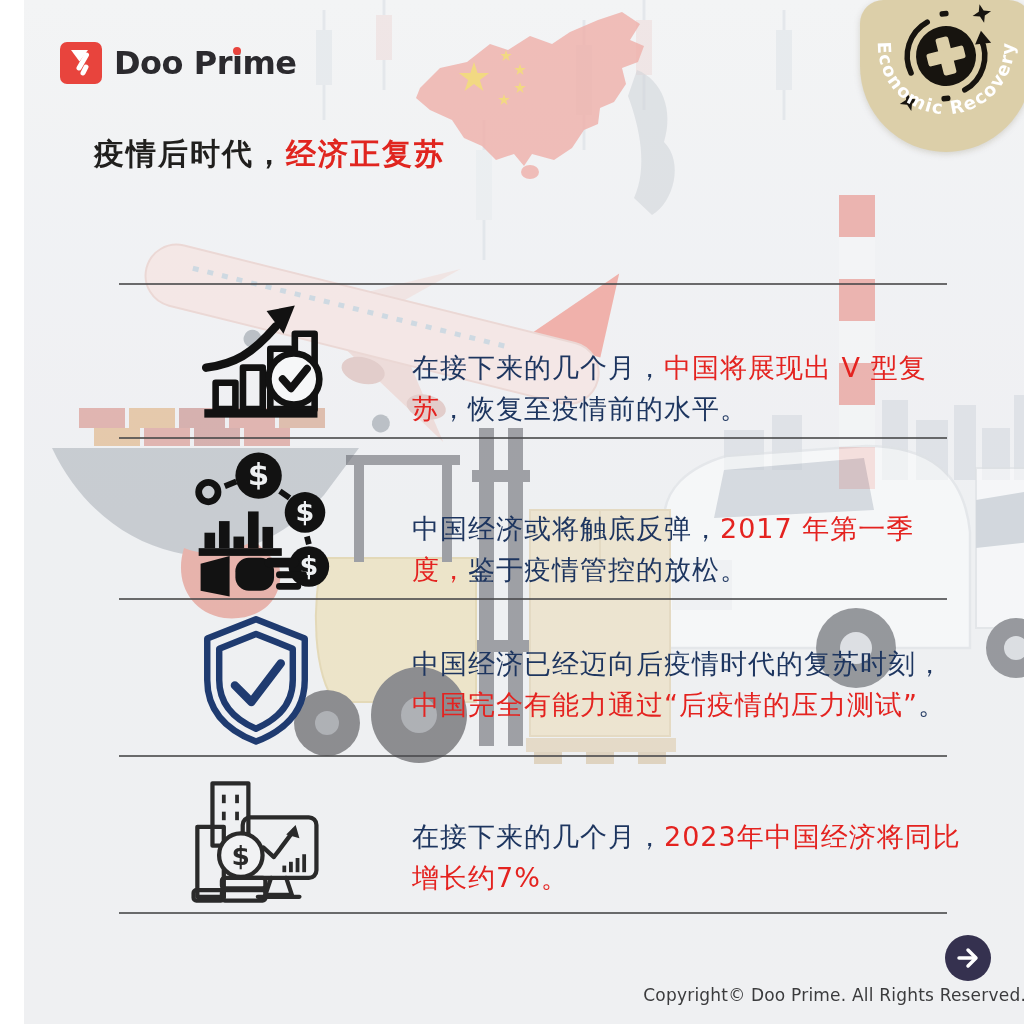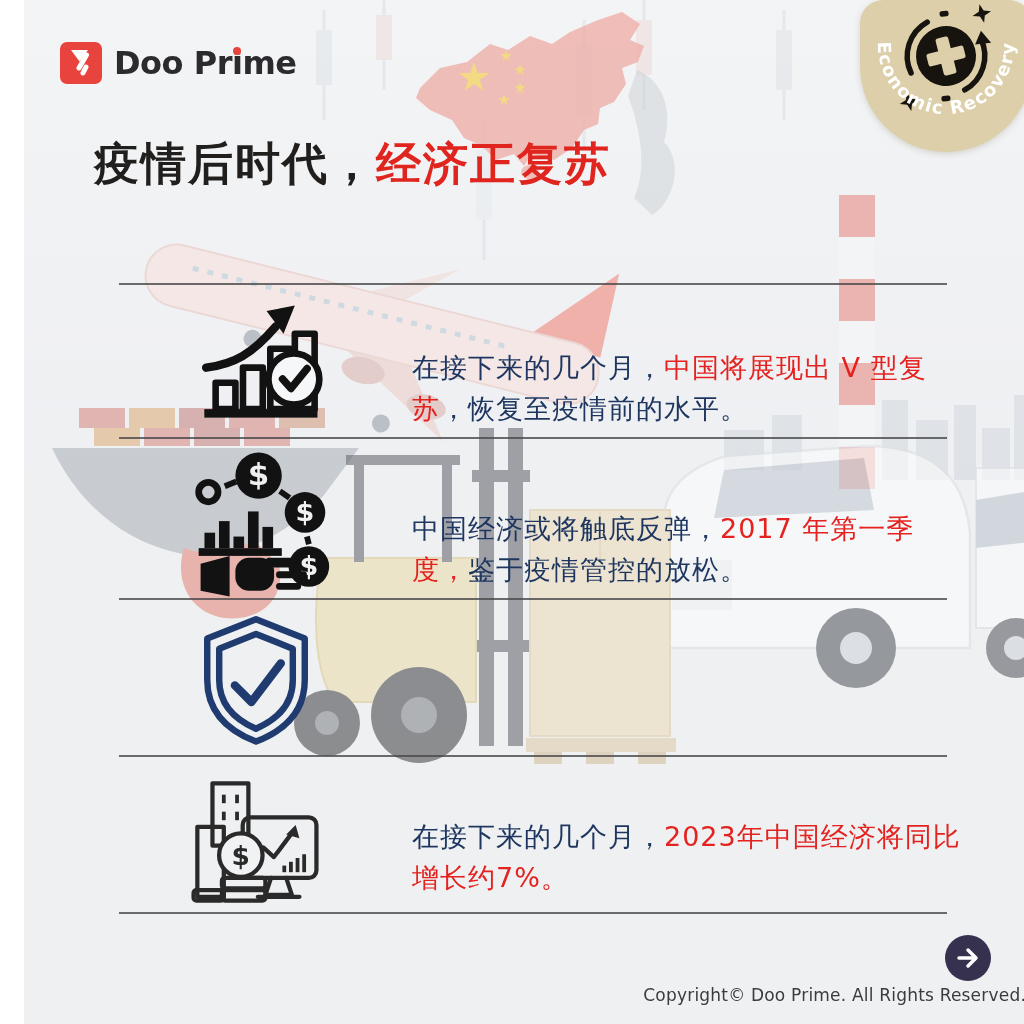--- a/index.html
+++ b/index.html
@@ -16,21 +16,21 @@
   .logo-text{font-size:32px;font-weight:800;color:#2b2a2e;letter-spacing:-0.5px;line-height:1;}
   .logo-i{position:relative;display:inline-block;}
   .logo-i::after{content:"";position:absolute;left:50%;top:0px;transform:translateX(-50%);
     width:8px;height:8px;border-radius:50%;background:#e8443d;}
   
   .badge{position:absolute;left:836px;top:0;width:172px;height:152px;background:#dccfa9;
     border-radius:24px 24px 88px 88px;box-shadow:0 2px 6px rgba(120,110,80,.25);}
   .badge svg{position:absolute;inset:0;overflow:visible;}
   .badge-label{fill:#ffffff;font-size:18px;font-weight:700;letter-spacing:1.5px;}
   
-  .title{position:absolute;left:70px;top:134px;font-size:45px;font-weight:800;
+  .title{position:absolute;left:70px;top:134px;font-size:30px;font-weight:800;
     color:#201f1d;letter-spacing:2px;white-space:nowrap;}
   .title .red{color:#e0251f;}
   
   .divider{position:absolute;left:95px;width:828px;height:2px;background:rgba(72,72,74,.8);}
   
   .sec-icon{position:absolute;left:165px;}
   .sec-text{position:absolute;left:388px;width:554px;font-size:27px;font-weight:400;
     line-height:1.5;color:#1d355f;letter-spacing:1px;}
   .seg-red{color:#e42320;}
   .icon-dollar{font-weight:800;}
@@ -252,20 +252,21 @@
   </svg>
   <p class="sec-text" style="top:482px"><span>中国经济或将触底反弹，</span><span class="seg-red">2017 年第一季度，</span><span>鉴于疫情管控的放松。</span></p>
 
   <svg class="sec-icon" style="top:610px;left:172px" width="120" height="138" viewBox="0 0 130 150">
     <g fill="none" stroke="#1f3b70" stroke-width="7" stroke-linejoin="round" stroke-linecap="round">
       <path d="M65,10 L118,31 L118,76 C118,110 96,131 65,143 C34,131 12,110 12,76 L12,31 Z"></path>
       <path d="M65,26 L105,42 L105,76 C105,103 88,119 65,129 C42,119 25,103 25,76 L25,42 Z"></path>
       <path d="M42,82 L60,100 L92,58" stroke-width="9"></path>
     </g>
   </svg>
+  <p class="sec-text" style="top:617px"><span>中国经济已经迈向后疫情时代的复苏时刻，</span><span class="seg-red">中国完全有能力通过“后疫情的压力测试”</span><span>。</span></p>
 
   <svg class="sec-icon" style="top:772px;left:160px" width="142" height="138" viewBox="0 0 150 146">
     <g fill="none" stroke="#2a2a2a" stroke-width="4.5" stroke-linejoin="round" stroke-linecap="round">
       <rect x="30" y="12" width="38" height="66"></rect>
       <rect x="14" y="58" width="28" height="74"></rect>
       <rect x="62" y="48" width="78" height="64" rx="8"></rect>
       <path d="M92,112 L86,130 L114,130 L108,112"></path>
       <line x1="78" y1="132" x2="122" y2="132"></line>
       <path d="M70,96 L84,80 L95,90 L116,62"></path>
     </g>

